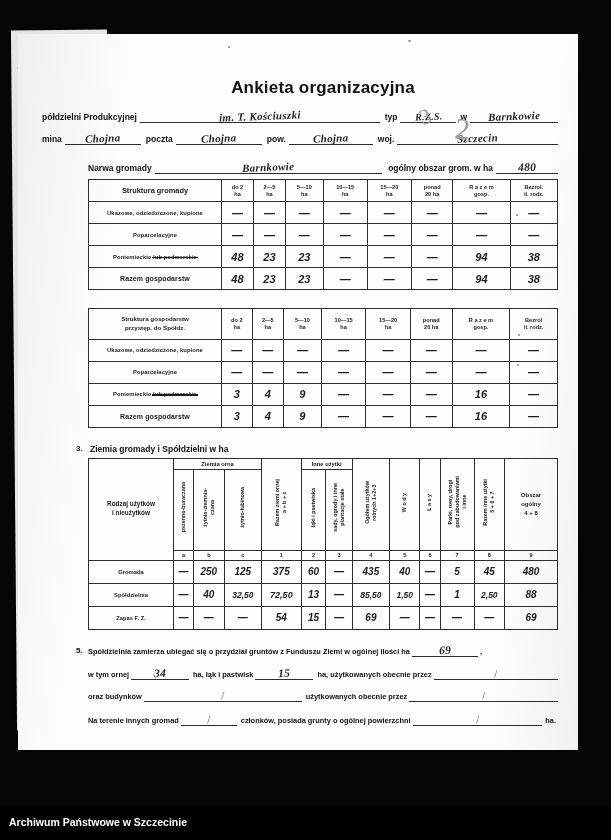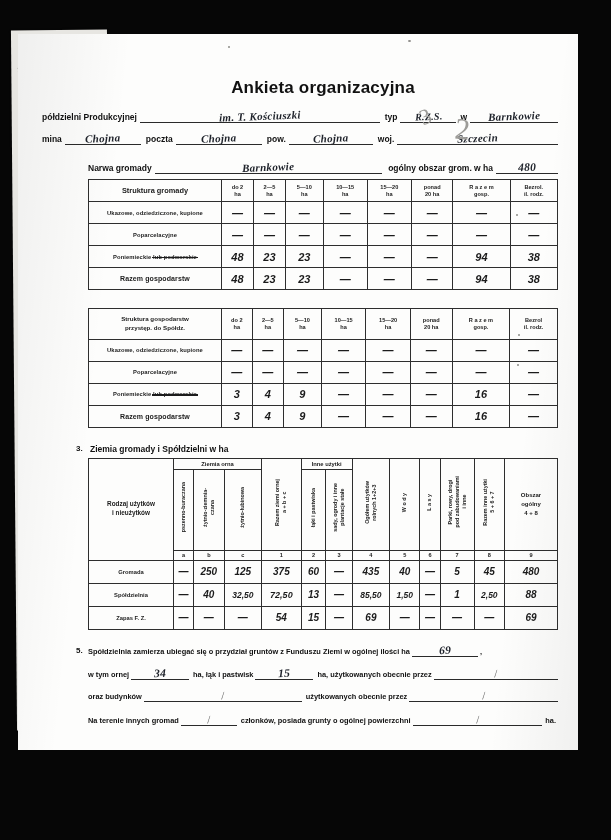--- a/index.html
+++ b/index.html
@@ -487,13 +487,16 @@
           <span class="seg" style="padding-left:3px;">ha.</span>
         </div>
       </div>
 
     </div>
   </div>
 
   <span class="pencil p1">3</span>
   <span class="pencil p2">2</span>
 
+  <div id="footer">
+    <span>Archiwum Państwowe w Szczecinie</span>
+  </div>
 </div>
 
 </body></html>

